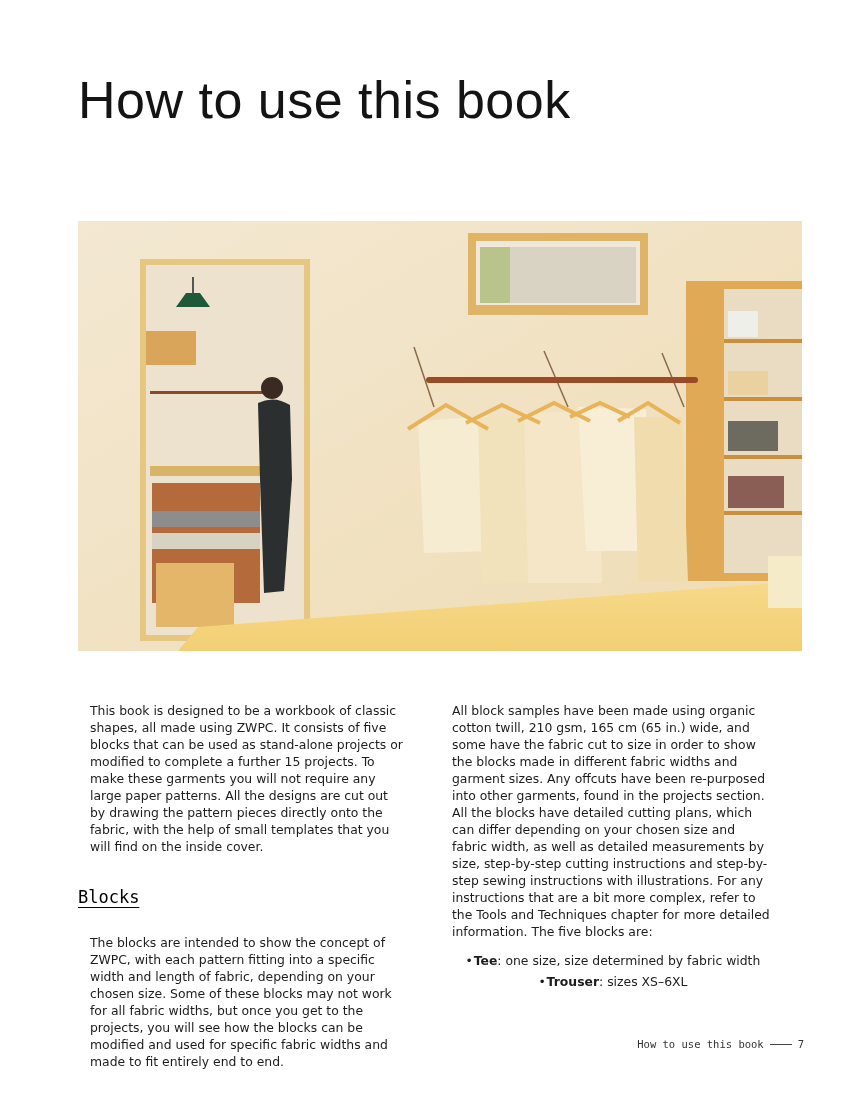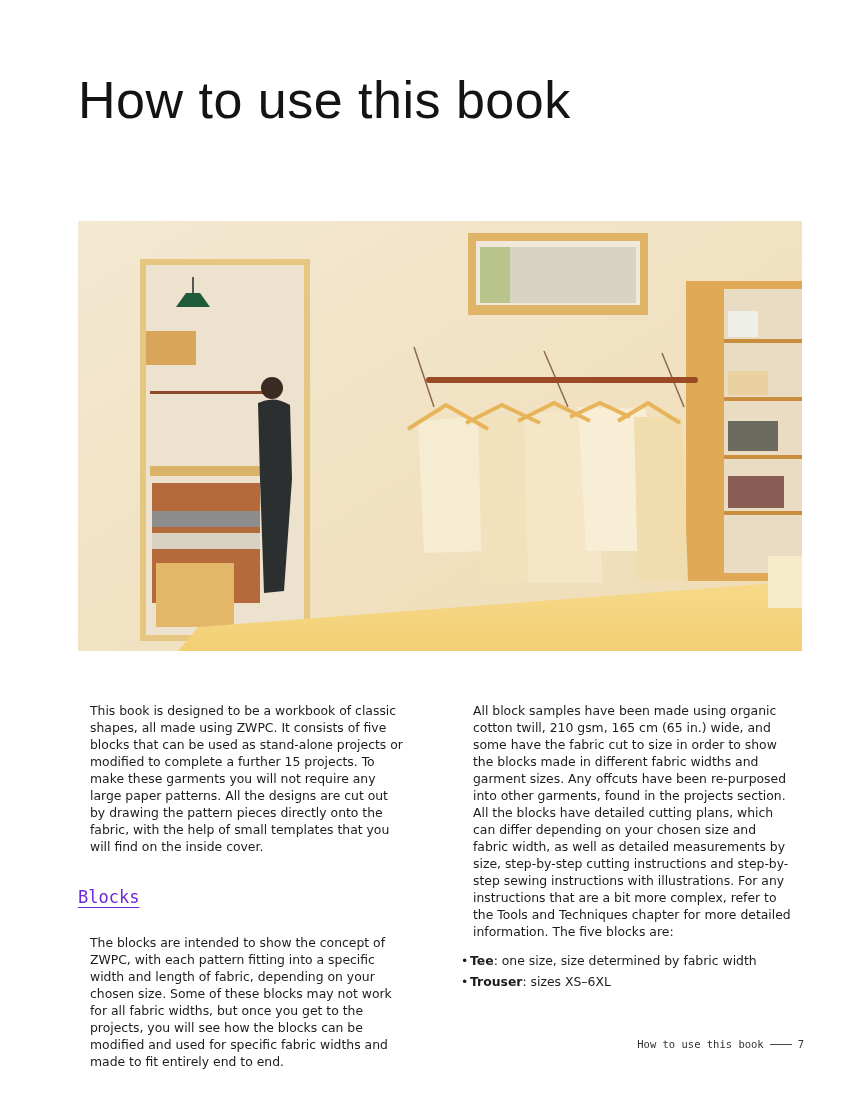--- a/index.html
+++ b/index.html
@@ -13,28 +13,28 @@
     font-size: 52px; letter-spacing: 0.5px; color: #141414;
   }
   .photo {
     position: absolute; left: 78px; top: 221px; width: 724px; height: 430px;
     overflow: hidden; background: #f1e6cf;
   }
   .photo svg { display: block; }
   .col { position: absolute; top: 690px; width: 340px; font-size: 12.4px; line-height: 17px; }
   .col p { margin: 12px; }
   .col-left { left: 78px; }
-  .col-right { left: 461px; width: 345px; }
+  .col-right { left: 440px; width: 345px; }
   .subhead {
     display: inline-block; margin: 22px 0 16px 0;
-    font-family: "DejaVu Sans Mono", monospace; font-size: 17px; color: #6d28d9;
+    font-family: "DejaVu Sans Mono", monospace; font-size: 17px; color: #000000;
     text-decoration: underline; text-underline-offset: 4px; text-decoration-thickness: 1px; text-align: right;
   }
   ul.blocks { list-style: none; margin: 8px 0 0 0; padding: 0; }
-  ul.blocks li { margin-bottom: 4px; line-height: 17px; }
+  ul.blocks li { margin-bottom: 4px; line-height: 17px; text-align: center; }
   ul.blocks li .bullet { display: inline-block; width: 9px; }
   ul.blocks li b { font-weight: 700; }
   .folio {
     position: absolute; right: 56px; top: 1038px;
     font-family: "DejaVu Sans Mono", monospace; font-size: 10.5px; color: #333;
     display: flex; align-items: center; gap: 6px;
   }
   .folio .rule { display: inline-block; width: 22px; height: 1px; background: #444; }
 </style>
 </head>

